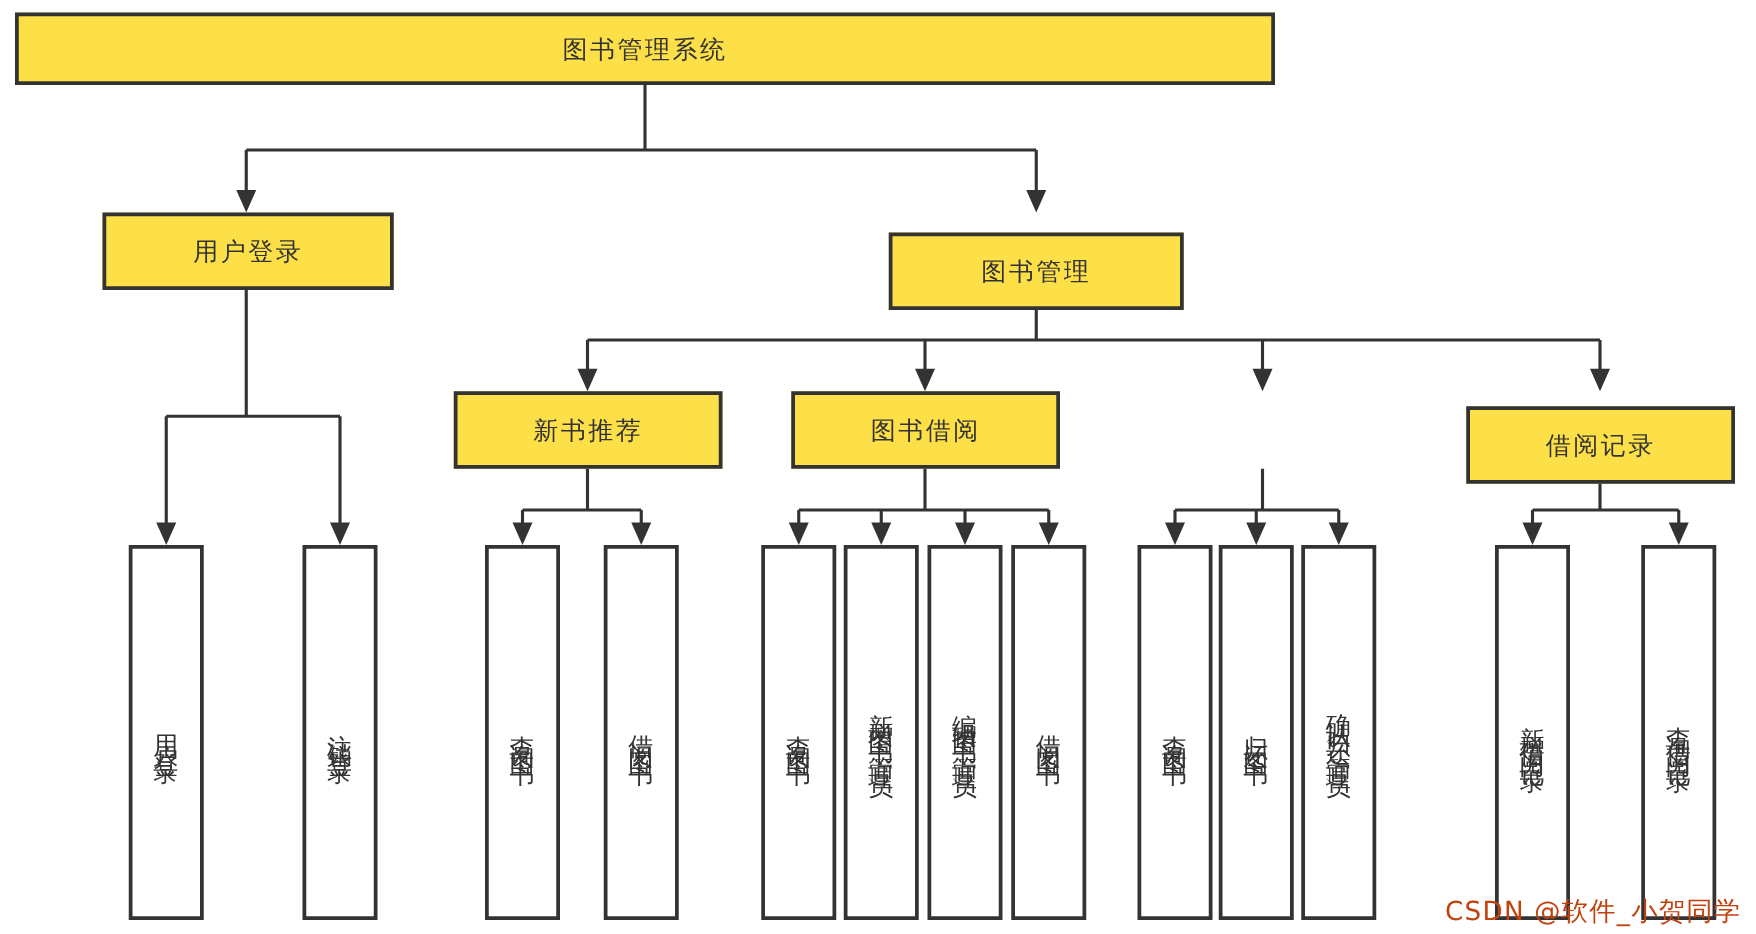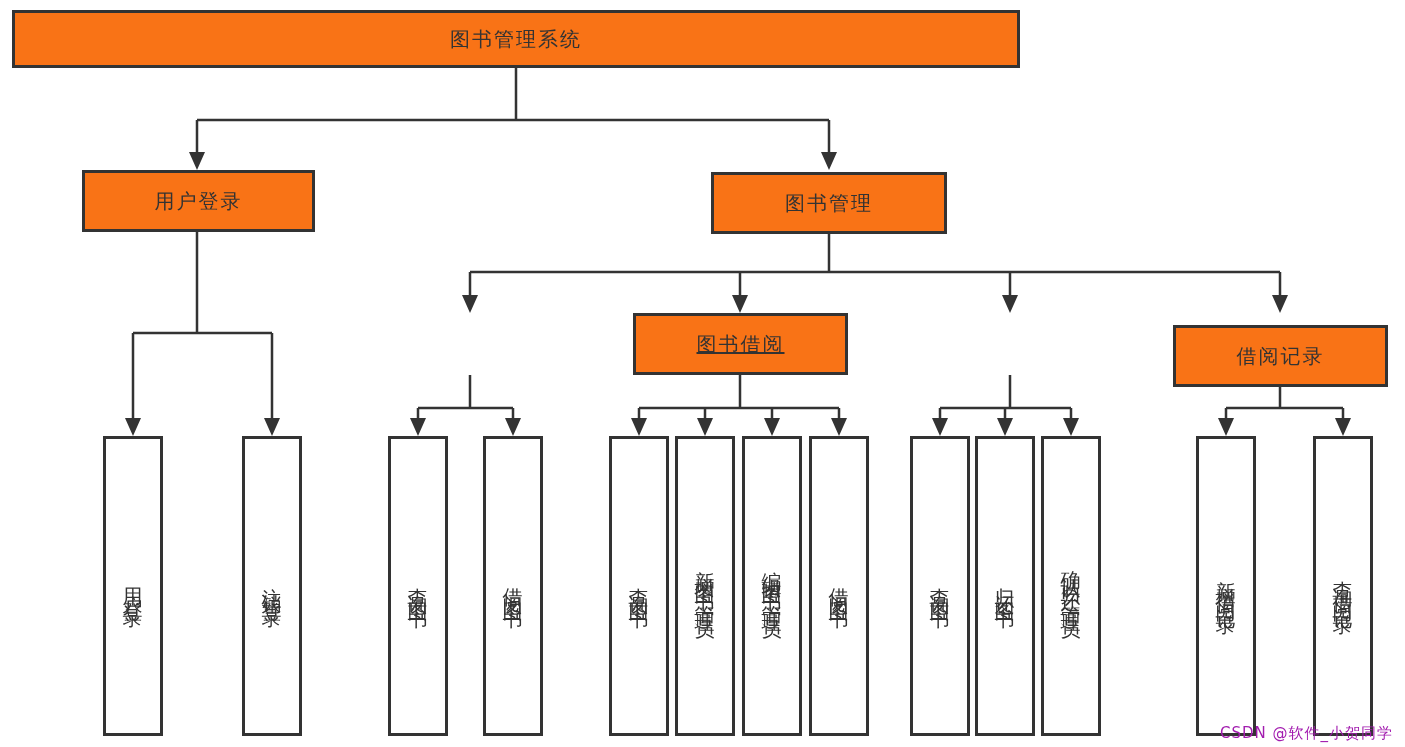--- a/index.html
+++ b/index.html
@@ -8,21 +8,21 @@
     width: 1405px;
     height: 747px;
     background: #ffffff;
     font-family: "DejaVu Sans", "Liberation Sans", sans-serif;
     overflow: hidden;
   }
   .box {
     position: absolute;
     box-sizing: border-box;
     border: 3px solid #333333;
-    background: #f97316;
+    background: #fde047;
     display: flex;
     align-items: center;
     justify-content: center;
     color: #333333;
     font-size: 20px;
     letter-spacing: 2px;
     text-align: center;
   }
   .leaf {
     position: absolute;
@@ -48,22 +48,22 @@
     width: 1405px;
     height: 747px;
     pointer-events: none;
   }
   #edges path.line { stroke: #333333; stroke-width: 2.5; fill: none; }
   #edges path.arrow { fill: #333333; stroke: none; }
   #watermark {
     position: absolute;
     right: 12px;
     bottom: 4px;
-    color: #a21caf;
-    font-size: 15px;
+    color: #c2410c;
+    font-size: 21px;
     letter-spacing: 1px;
     white-space: nowrap;
   }
 </style>
 </head>
 <body>
 
 <div id="canvas">
 
   <svg id="edges" viewBox="0 0 1405 747" xmlns="http://www.w3.org/2000/svg">
@@ -90,25 +90,28 @@
     <path class="arrow" d="M1218 418 L1234 418 L1226 436 Z M1335 418 L1351 418 L1343 436 Z"></path>
   </svg>
 
   <div class="box" style="left:12px; top:10px; width:1008px; height:58px;">
     <span>图书管理系统</span>
   </div>
 
   <div class="box" style="left:82px; top:170px; width:233px; height:62px;">
     <span>用户登录</span>
   </div>
-  <div class="box" style="left:711px; top:172px; width:236px; height:62px;">
+  <div class="box" style="left:711px; top:186px; width:236px; height:62px;">
     <span>图书管理</span>
   </div>
 
-  <div class="box" style="left:633px; top:313px; width:215px; height:62px;text-decoration:underline;">
+  <div class="box" style="left:363px; top:313px; width:215px; height:62px;">
+    <span>新书推荐</span>
+  </div>
+  <div class="box" style="left:633px; top:313px; width:215px; height:62px;">
     <span>图书借阅</span>
   </div>
   <div class="box" style="left:1173px; top:313px; width:215px; height:62px;margin-top:12px;">
     <span>借阅记录</span>
   </div>
 
   <div class="leaf" style="left:103px; top:436px; width:60px; height:300px;">
     <span class="vtext">用户登录</span>
   </div>
   <div class="leaf" style="left:242px; top:436px; width:60px; height:300px;">

